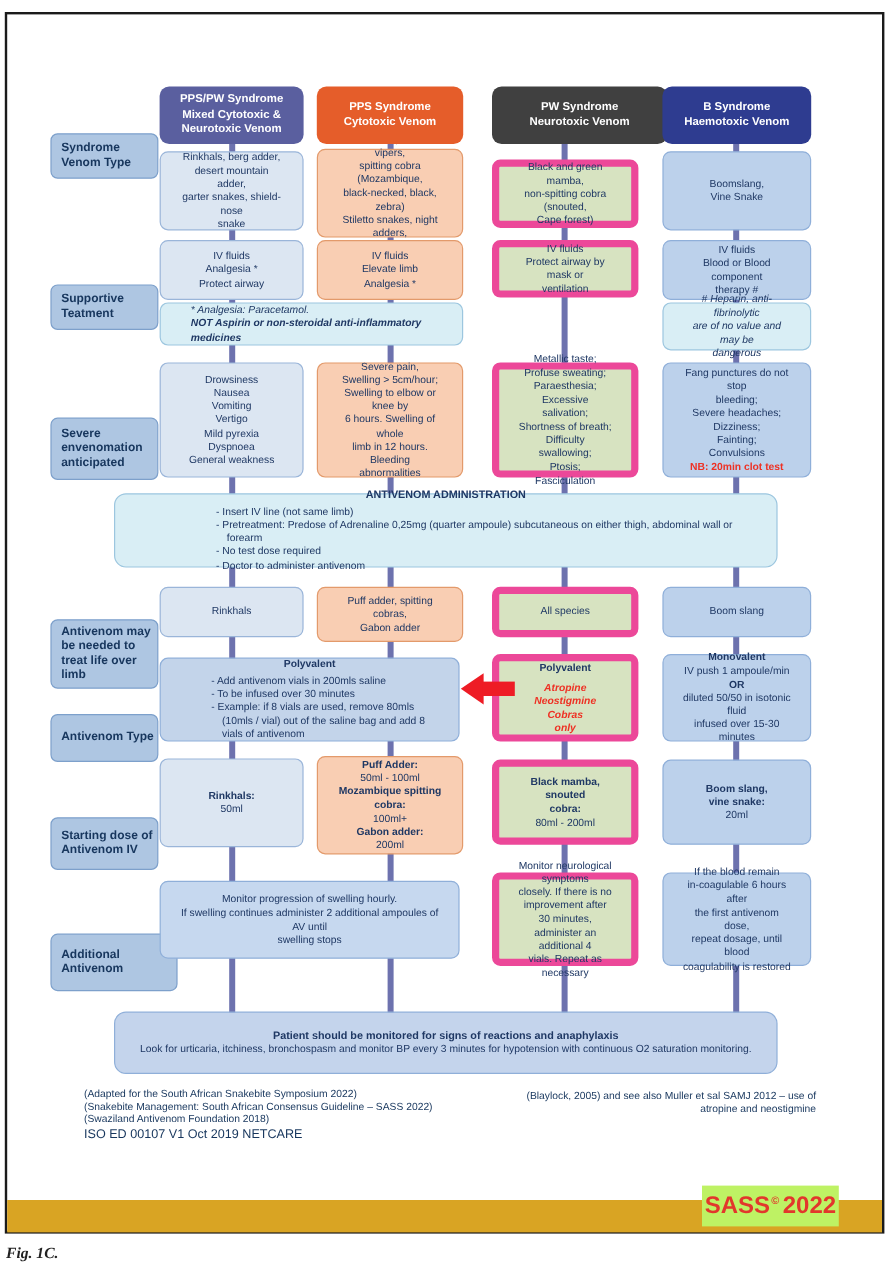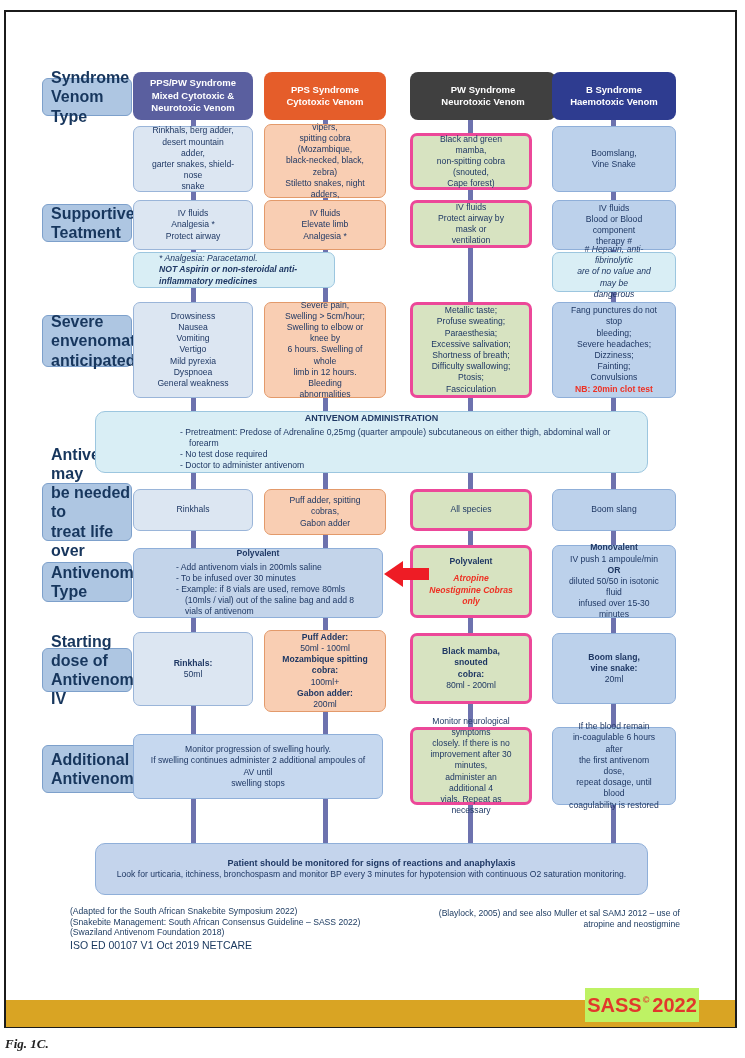--- a/index.html
+++ b/index.html
@@ -13,32 +13,32 @@
   
   .vline{position:absolute;width:5px;background:#6D72AE;z-index:1;}
   
   .box{
     position:absolute;box-sizing:border-box;z-index:2;border-radius:7px;
     display:flex;flex-direction:column;align-items:center;justify-content:center;
     text-align:center;font-size:8.6px;line-height:1.3;padding:3px 16px;color:#1F3864;
   }
   .c1{background:#DCE6F2;border:1px solid #9AB5D9;}
   .c2{background:#F9CEB3;border:1px solid #E39A6B;}
-  .c3{background:#D7E3C1;border:3px solid #ec4899;}
+  .c3{background:#D7E3C1;border:6px solid #ec4899;}
   .c4{background:#BCD1EB;border:1px solid #8FAFD9;}
   .note{background:#D9EEF5;border:1px solid #9CC6DF;}
   .wideblue{background:#C3D4EA;border:1px solid #8FAFD9;}
   .hdr{
     position:absolute;z-index:3;border-radius:8px;display:flex;align-items:center;justify-content:center;
     text-align:center;color:#ffffff;font-weight:bold;font-size:9.5px;line-height:1.3;box-sizing:border-box;padding:2px;
   }
   .rowlabel{
     position:absolute;z-index:2;border-radius:6px;background:#AEC6E2;border:1.5px solid #7DA0CB;
-    font-weight:bold;font-size:16px;line-height:1.2;color:#17365D;display:flex;align-items:center;
-    padding-left:8px;box-sizing:border-box;text-align:left;
+    font-weight:bold;font-size:10px;line-height:1.2;color:#17365D;display:flex;align-items:center;
+    padding-left:8px;box-sizing:border-box;text-align:left;margin-top:33px;
   }
   .bold{font-weight:bold;}
   .ital{font-style:italic;}
   .red{color:#EE3124;}
   .dash{text-align:left;text-indent:-9px;padding-left:9px;}
   .dash::before{content:"- ";}
   .goldbar{position:absolute;left:6px;top:1000px;width:729px;height:27px;background:#D9A423;z-index:4;}
   .sassbox{position:absolute;left:585px;top:988px;width:114px;height:34px;background:#bef264;z-index:5;
     display:flex;align-items:center;justify-content:center;font-weight:bold;color:#E2372C;font-size:20px;}
   .sassbox sup{font-size:9px;margin:0 3px 10px 1px;}
@@ -106,21 +106,21 @@
 <div class="box c2 pre" style="left:264px;top:200px;width:122px;height:50px;">IV fluids
 Elevate limb
 Analgesia *</div>
 <div class="box c3 pre" style="left:410px;top:200px;width:122px;height:48px;">IV fluids
 Protect airway by mask or
 ventilation</div>
 <div class="box c4 pre" style="left:552px;top:200px;width:124px;height:50px;">IV fluids
 Blood or Blood component
 therapy #</div>
 
-<div class="box note" style="left:133px;top:252px;width:202px;height:36px;">
+<div class="box note" style="left:133px;top:252px;width:253px;height:36px;">
   <div class="ital" style="width:100%;text-align:left;padding-left:18px;">* Analgesia: Paracetamol.</div>
   <div class="ital bold" style="width:100%;text-align:left;padding-left:18px;">NOT Aspirin or non-steroidal anti-inflammatory medicines</div>
 </div>
 <div class="box note ital pre" style="left:552px;top:252px;width:124px;height:40px;"># Heparin, anti-fibrinolytic
 are of no value and may be
 dangerous</div>
 
 <div class="box c1 pre" style="left:133px;top:302px;width:120px;height:96px;">Drowsiness
 Nausea
 Vomiting
@@ -148,20 +148,21 @@
 Severe headaches;
 Dizziness;
 Fainting;
 Convulsions</div>
   <div class="red bold">NB: 20min clot test</div>
 </div>
 
 <div class="box note" style="left:95px;top:411px;width:553px;height:62px;border-radius:10px;align-items:stretch;justify-content:center;">
   <div class="bold" style="text-align:center;font-size:9px;margin-bottom:2px;">ANTIVENOM ADMINISTRATION</div>
   <div style="padding-left:68px;">
+    <div class="dash">Insert IV line (not same limb)</div>
     <div class="dash">Pretreatment: Predose of Adrenaline 0,25mg (quarter ampoule) subcutaneous on either thigh, abdominal wall or forearm</div>
     <div class="dash">No test dose required</div>
     <div class="dash">Doctor to administer antivenom</div>
   </div>
 </div>
 
 <div class="box c1 pre" style="left:133px;top:489px;width:120px;height:42px;">Rinkhals</div>
 <div class="box c2 pre" style="left:264px;top:489px;width:122px;height:46px;">Puff adder, spitting cobras,
 Gabon adder</div>
 <div class="box c3 pre" style="left:410px;top:489px;width:122px;height:42px;">All species</div>

